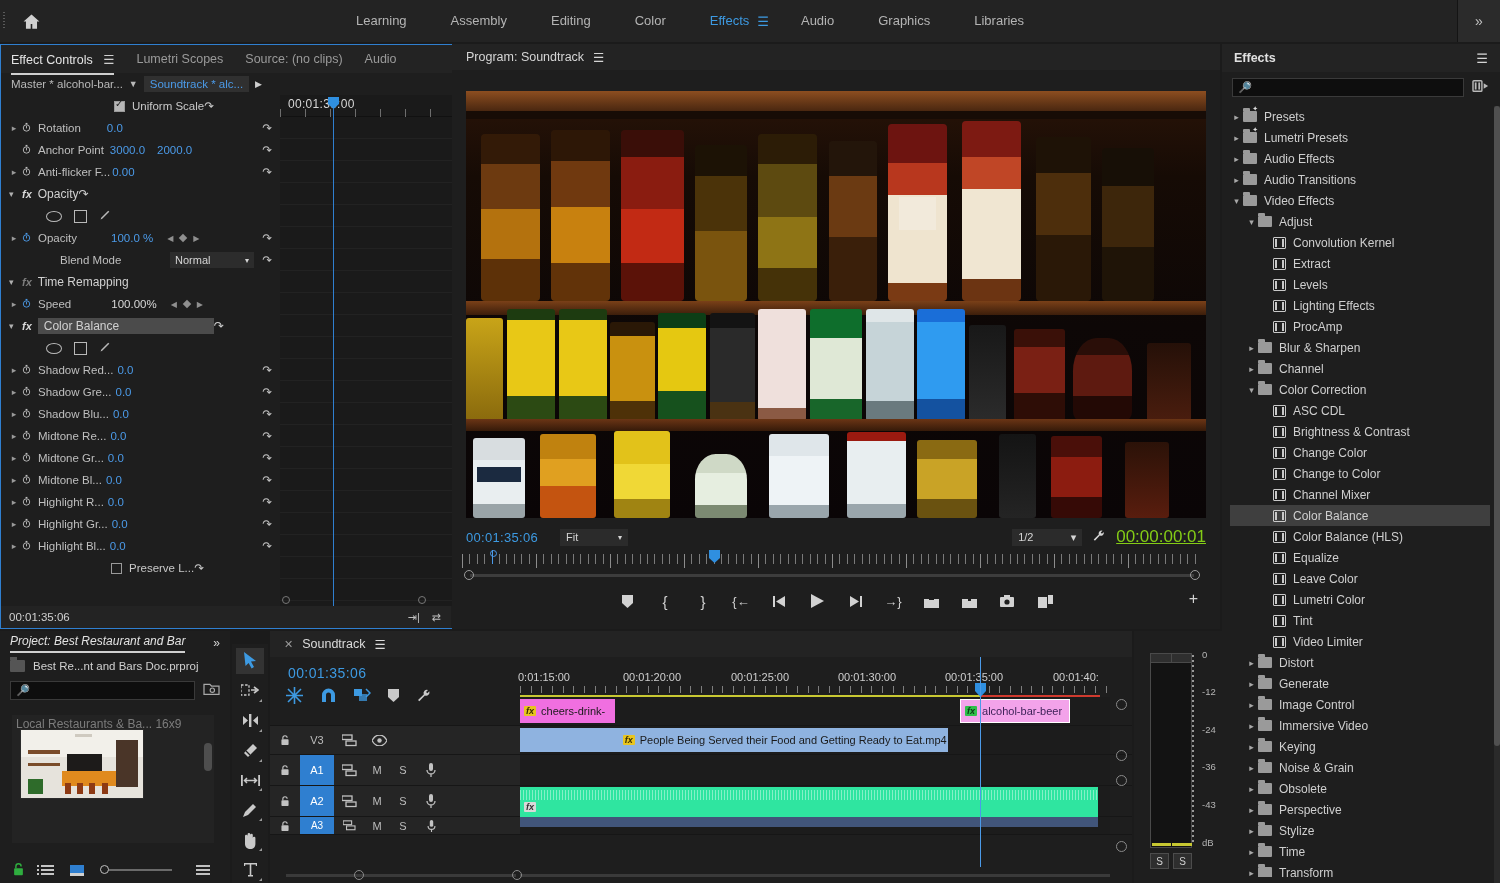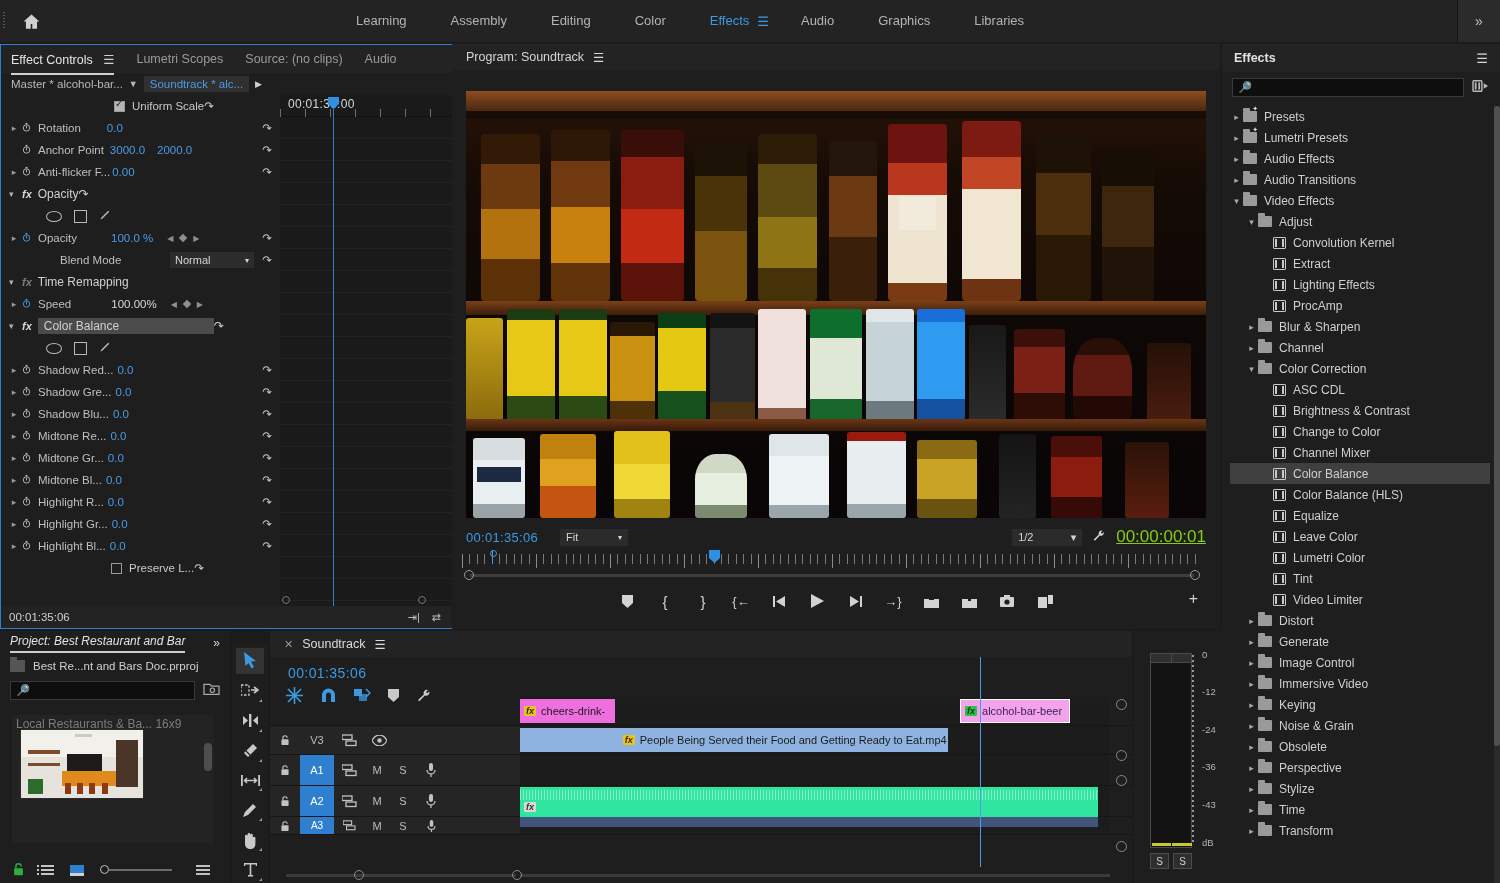--- a/index.html
+++ b/index.html
@@ -804,20 +804,26 @@
         <div class="fx-item">
           <span style="width:30px;flex:0 0 30px;"></span>
           <span class="tw"></span>
           <span class="eicon"></span>
           <span>Extract</span>
         </div>
         <div class="fx-item">
           <span style="width:30px;flex:0 0 30px;"></span>
           <span class="tw"></span>
           <span class="eicon"></span>
+          <span>Levels</span>
+        </div>
+        <div class="fx-item">
+          <span style="width:30px;flex:0 0 30px;"></span>
+          <span class="tw"></span>
+          <span class="eicon"></span>
           <span>Lighting Effects</span>
         </div>
         <div class="fx-item">
           <span style="width:30px;flex:0 0 30px;"></span>
           <span class="tw"></span>
           <span class="eicon"></span>
           <span>ProcAmp</span>
         </div>
         <div class="fx-item">
           <span style="width:15px;flex:0 0 15px;"></span>
@@ -841,20 +847,26 @@
           <span style="width:30px;flex:0 0 30px;"></span>
           <span class="tw"></span>
           <span class="eicon"></span>
           <span>ASC CDL</span>
         </div>
         <div class="fx-item">
           <span style="width:30px;flex:0 0 30px;"></span>
           <span class="tw"></span>
           <span class="eicon"></span>
           <span>Brightness &amp; Contrast</span>
+        </div>
+        <div class="fx-item">
+          <span style="width:30px;flex:0 0 30px;"></span>
+          <span class="tw"></span>
+          <span class="eicon"></span>
+          <span>Change Color</span>
         </div>
         <div class="fx-item">
           <span style="width:30px;flex:0 0 30px;"></span>
           <span class="tw"></span>
           <span class="eicon"></span>
           <span>Change to Color</span>
         </div>
         <div class="fx-item">
           <span style="width:30px;flex:0 0 30px;"></span>
           <span class="tw"></span>
@@ -1122,20 +1134,36 @@
             <path d="M0 0h11v8L5.5 13 0 8z"></path>
           </svg>
       </span>
       <span class="ti grey">
         <svg width="16" height="16" viewBox="0 0 24 24">
             <path d="M20 5a5 5 0 0 1-6.6 6.3L5 20l-2-2 8.7-8.4A5 5 0 0 1 18 3l-3 3 2 2 3-3z"></path>
           </svg>
       </span>
     </div>
 
+    <div class="tl-ruler">
+      <span class="tl-rlabel" style="left:-2px;">0:01:15:00</span>
+      <span class="tl-rlabel" style="left:103px;">00:01:20:00</span>
+      <span class="tl-rlabel" style="left:211px;">00:01:25:00</span>
+      <span class="tl-rlabel" style="left:318px;">00:01:30:00</span>
+      <span class="tl-rlabel" style="left:425px;">00:01:35:00</span>
+      <span class="tl-rlabel" style="left:533px;">00:01:40:</span>
+      <div class="tl-rticks"></div>
+      <div class="tl-wr" style="width:460px;"></div>
+      <div class="tl-wr-red" style="left:460px;width:120px;"></div>
+      <div class="tl-phead" style="left:454px;">
+        <svg viewBox="0 0 13 14" width="13" height="14">
+            <path d="M1 0h11v8l-5.5 6L1 8z" fill="#2f8fe0"></path>
+          </svg>
+      </div>
+    </div>
     <div class="tl-pline" style="left:710px;"></div>
 
     <div class="tl-tracks">
 
       <div class="trk">
         <div class="lane">
           <div class="clip pink" style="left:0px;width:95px;">
             <span class="fxb">fx</span>
             <span>cheers-drink-</span>
           </div>

